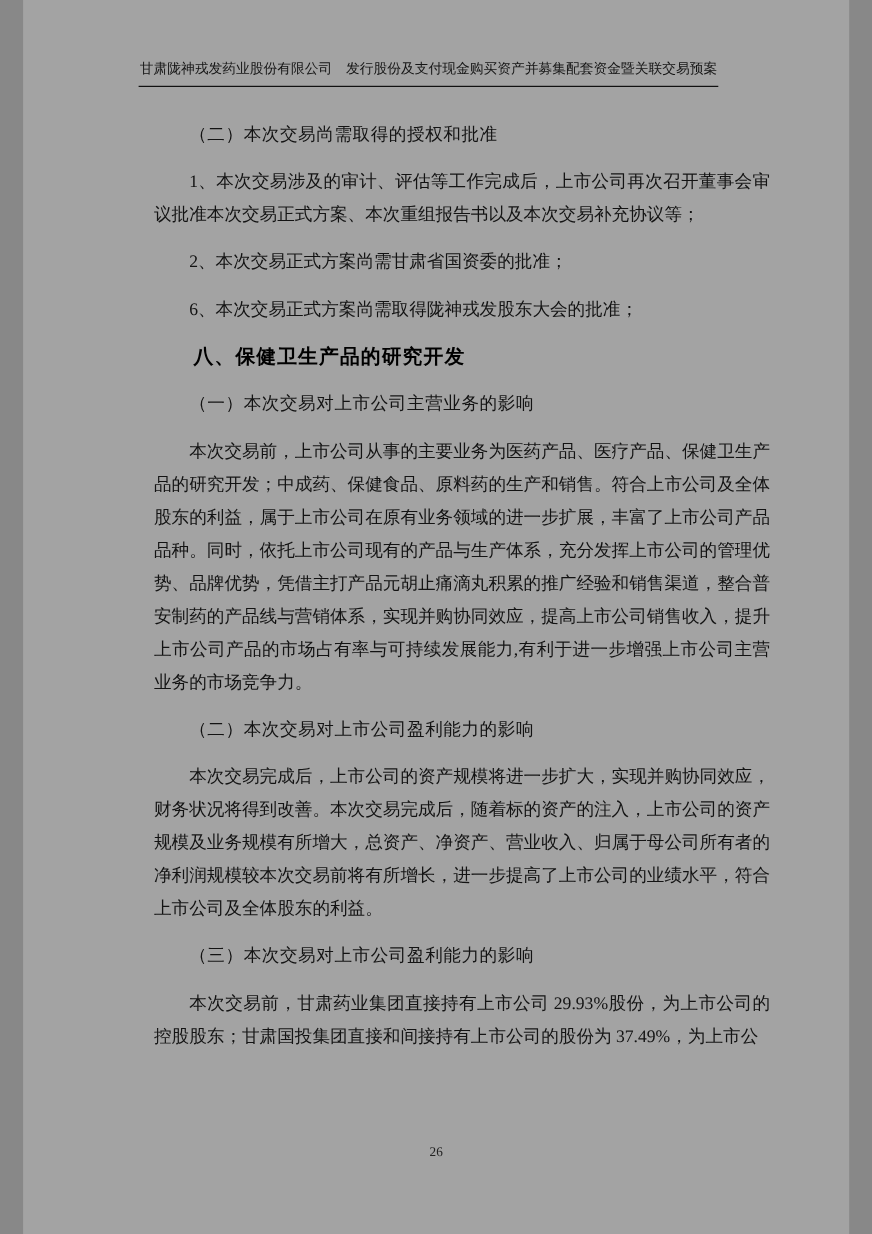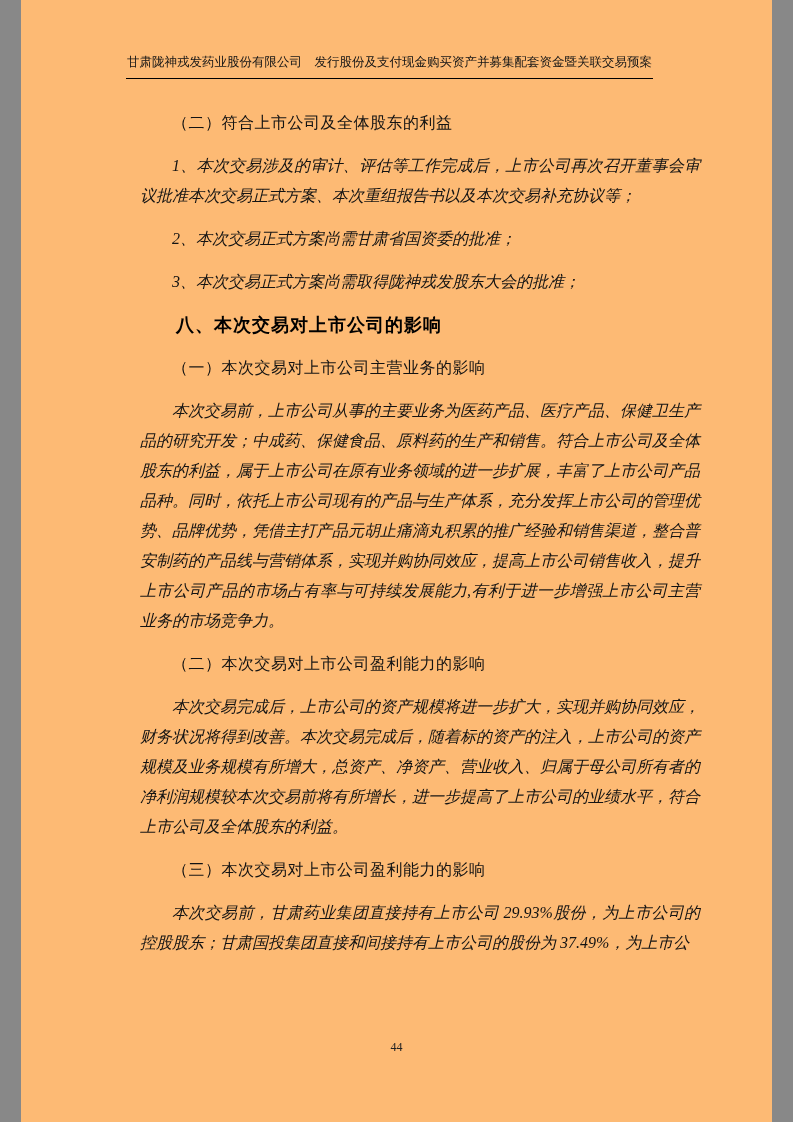--- a/index.html
+++ b/index.html
@@ -2,21 +2,21 @@
 <html><head>
 <meta charset="utf-8">
 <style>
   * { margin: 0; padding: 0; box-sizing: border-box; }
   html, body { background: #888; }
   .page {
     position: relative;
     width: 751px;
     height: 1122px;
     margin: 0 auto;
-    background: #fdba74;
+    background: #a3a3a3;
     color: #111111;
     font-family: "Liberation Serif", "DejaVu Serif", serif;
     overflow: hidden;
   }
   .page-header {
     position: absolute;
     left: 105px;
     top: 53px;
     width: 527px;
     text-align: center;
@@ -37,21 +37,20 @@
   .para, .subheading {
     font-size: 16px;
     line-height: 30px;
     text-indent: 2em;
     margin-bottom: 13px;
     color: #131313;
   }
   .para {
     text-align: justify;
     text-align-last: left;
-    font-style: italic;
   }
   .subheading {
     font-weight: 400;
     letter-spacing: 0.5px;
   }
   .main-heading {
     font-family: "DejaVu Sans", "Liberation Sans", sans-serif;
     font-weight: bold;
     font-size: 18px;
     line-height: 30px;
@@ -71,28 +70,28 @@
   }
 </style>
 </head>
 <body>
 
 <div class="page">
 
   <div class="page-header">甘肃陇神戎发药业股份有限公司　发行股份及支付现金购买资产并募集配套资金暨关联交易预案</div>
 
   <div class="content">
-    <div class="subheading">（二）符合上市公司及全体股东的利益</div>
+    <div class="subheading">（二）本次交易尚需取得的授权和批准</div>
     <div class="para">1、本次交易涉及的审计、评估等工作完成后，上市公司再次召开董事会审议批准本次交易正式方案、本次重组报告书以及本次交易补充协议等；</div>
     <div class="para">2、本次交易正式方案尚需甘肃省国资委的批准；</div>
-    <div class="para">3、本次交易正式方案尚需取得陇神戎发股东大会的批准；</div>
-    <div class="main-heading">八、本次交易对上市公司的影响</div>
+    <div class="para">6、本次交易正式方案尚需取得陇神戎发股东大会的批准；</div>
+    <div class="main-heading">八、保健卫生产品的研究开发</div>
     <div class="subheading">（一）本次交易对上市公司主营业务的影响</div>
     <div class="para">本次交易前，上市公司从事的主要业务为医药产品、医疗产品、保健卫生产品的研究开发；中成药、保健食品、原料药的生产和销售。符合上市公司及全体股东的利益，属于上市公司在原有业务领域的进一步扩展，丰富了上市公司产品品种。同时，依托上市公司现有的产品与生产体系，充分发挥上市公司的管理优势、品牌优势，凭借主打产品元胡止痛滴丸积累的推广经验和销售渠道，整合普安制药的产品线与营销体系，实现并购协同效应，提高上市公司销售收入，提升上市公司产品的市场占有率与可持续发展能力,有利于进一步增强上市公司主营业务的市场竞争力。</div>
     <div class="subheading">（二）本次交易对上市公司盈利能力的影响</div>
     <div class="para">本次交易完成后，上市公司的资产规模将进一步扩大，实现并购协同效应，财务状况将得到改善。本次交易完成后，随着标的资产的注入，上市公司的资产规模及业务规模有所增大，总资产、净资产、营业收入、归属于母公司所有者的净利润规模较本次交易前将有所增长，进一步提高了上市公司的业绩水平，符合上市公司及全体股东的利益。</div>
     <div class="subheading">（三）本次交易对上市公司盈利能力的影响</div>
     <div class="para">本次交易前，甘肃药业集团直接持有上市公司 29.93%股份，为上市公司的控股股东；甘肃国投集团直接和间接持有上市公司的股份为 37.49%，为上市公</div>
   </div>
 
-  <div class="page-footer">44</div>
+  <div class="page-footer">26</div>
 
 </div>
 
 </body></html>

